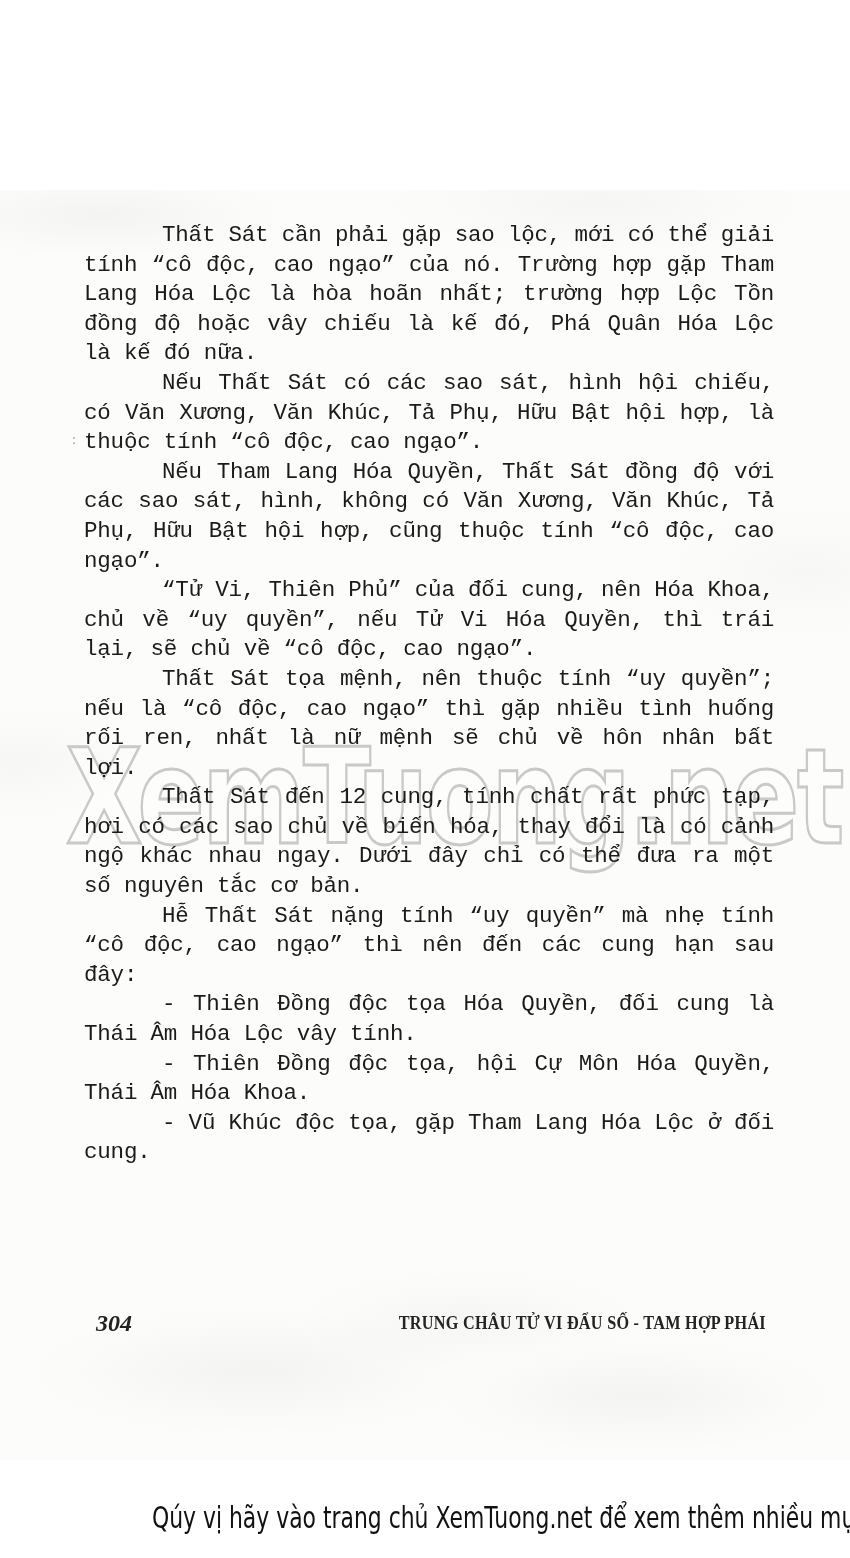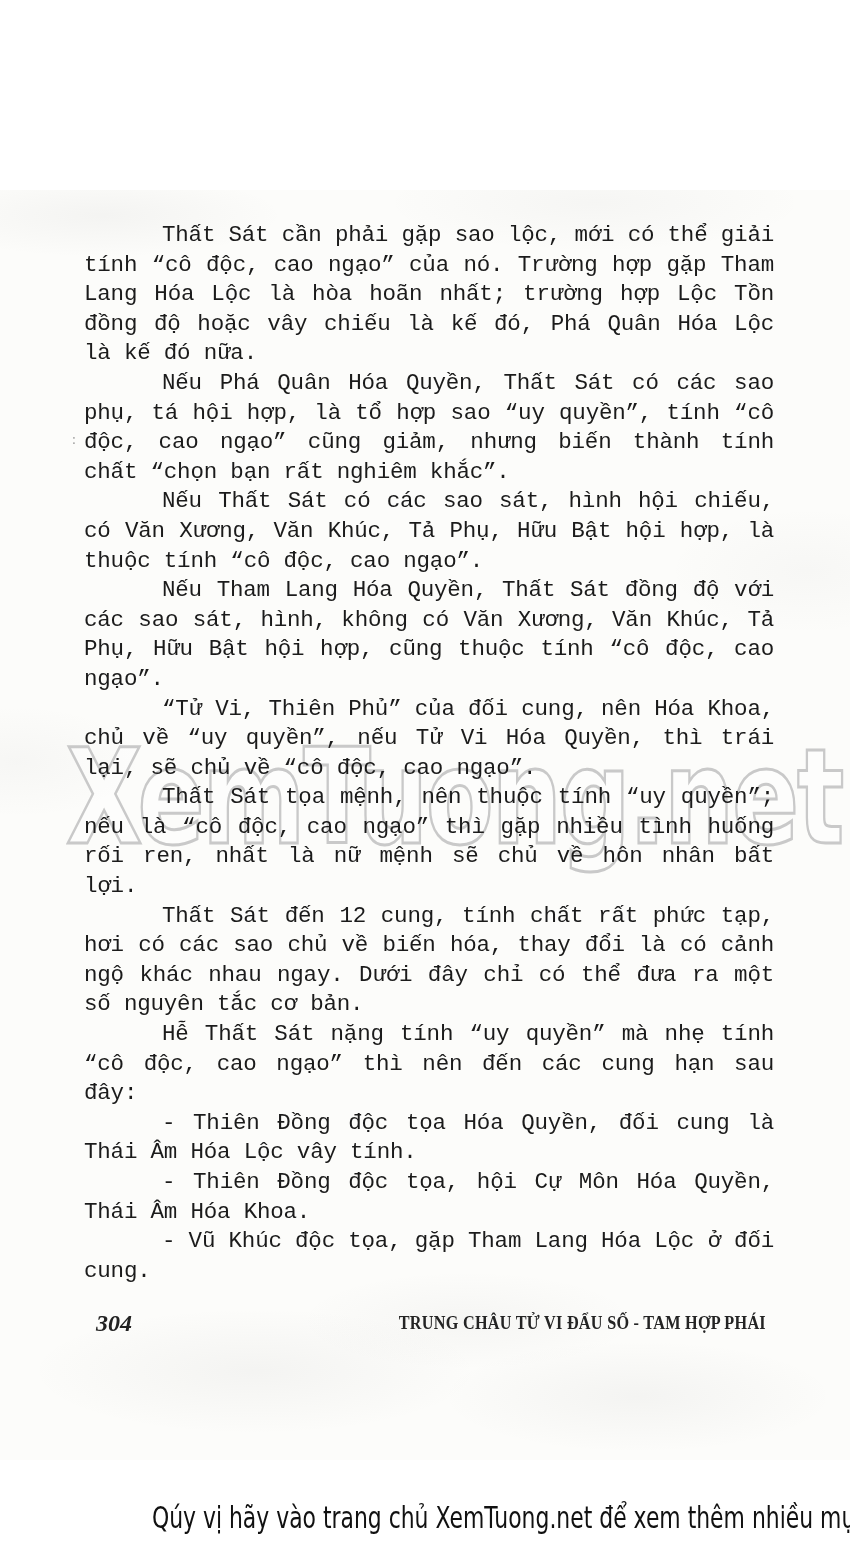--- a/index.html
+++ b/index.html
@@ -112,21 +112,20 @@
 </head>
 <body>
 
 <div class="page">
   <div class="scan-texture"></div>
 
   <div class="watermark">XemTuong.net</div>
 
   <div class="body-text" id="body-block">
       <p>Thất Sát cần phải gặp sao lộc, mới có thể giải tính “cô độc, cao ngạo” của nó. Trường hợp gặp Tham Lang Hóa Lộc là hòa hoãn nhất; trường hợp Lộc Tồn đồng độ hoặc vây chiếu là kế đó, Phá Quân Hóa Lộc là kế đó nữa.</p>
-      <p>Nếu Phá Quân Hóa Quyền, Thất Sát có các sao phụ, tá hội hợp, là tổ hợp sao “uy quyền”, tính “cô độc, cao ngạo” cũng giảm, nhưng biến thành tính chất “chọn bạn rất nghiêm khắc”.</p>
       <p>Nếu Thất Sát có các sao sát, hình hội chiếu, có Văn Xương, Văn Khúc, Tả Phụ, Hữu Bật hội hợp, là thuộc tính “cô độc, cao ngạo”.</p>
       <p>Nếu Tham Lang Hóa Quyền, Thất Sát đồng độ với các sao sát, hình, không có Văn Xương, Văn Khúc, Tả Phụ, Hữu Bật hội hợp, cũng thuộc tính “cô độc, cao ngạo”.</p>
       <p>“Tử Vi, Thiên Phủ” của đối cung, nên Hóa Khoa, chủ về “uy quyền”, nếu Tử Vi Hóa Quyền, thì trái lại, sẽ chủ về “cô độc, cao ngạo”.</p>
       <p>Thất Sát tọa mệnh, nên thuộc tính “uy quyền”; nếu là “cô độc, cao ngạo” thì gặp nhiều tình huống rối ren, nhất là nữ mệnh sẽ chủ về hôn nhân bất lợi.</p>
       <p>Thất Sát đến 12 cung, tính chất rất phức tạp, hơi có các sao chủ về biến hóa, thay đổi là có cảnh ngộ khác nhau ngay. Dưới đây chỉ có thể đưa ra một số nguyên tắc cơ bản.</p>
       <p>Hễ Thất Sát nặng tính “uy quyền” mà nhẹ tính “cô độc, cao ngạo” thì nên đến các cung hạn sau đây:</p>
       <p>- Thiên Đồng độc tọa Hóa Quyền, đối cung là Thái Âm Hóa Lộc vây tính.</p>
       <p>- Thiên Đồng độc tọa, hội Cự Môn Hóa Quyền, Thái Âm Hóa Khoa.</p>
       <p>- Vũ Khúc độc tọa, gặp Tham Lang Hóa Lộc ở đối cung.</p>
     </div>

